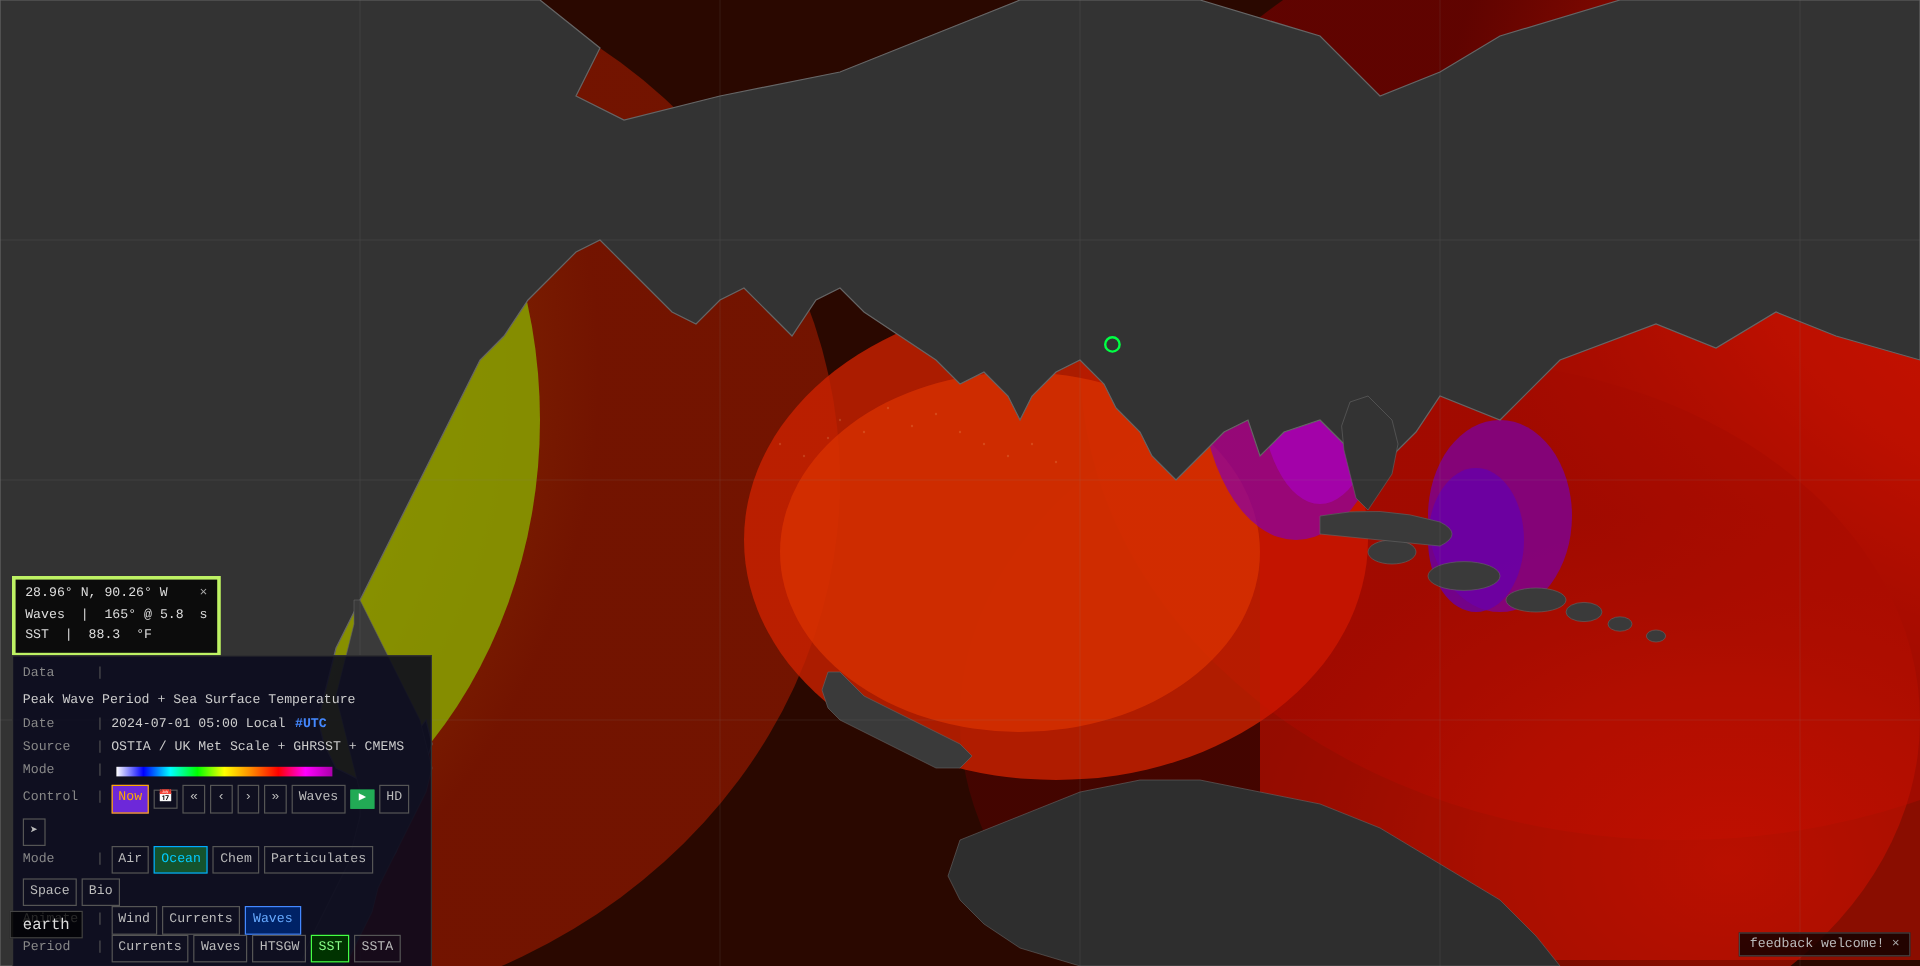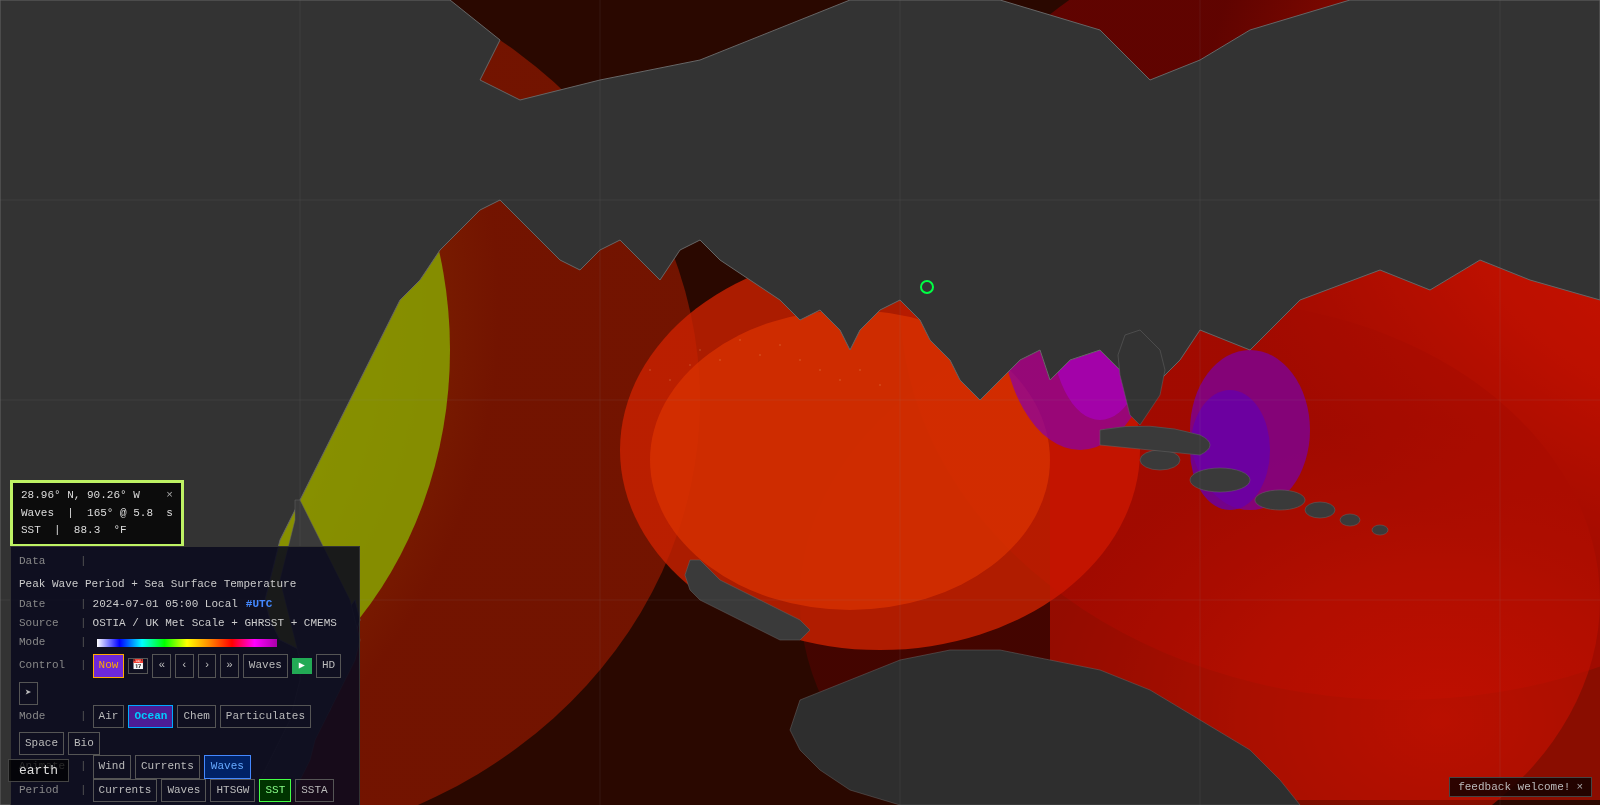--- a/index.html
+++ b/index.html
@@ -97,24 +97,23 @@
       background: transparent;
       font-size: 11px;
       font-family: 'Courier New', monospace;
     }
     .btn.active-orange {
       background: #6d28d9;
       color: #ffaa00;
       border-color: #ffaa00;
     }
     .btn.active-cyan {
-      background: #4c1d95;
+      background: #14532d;
       color: #00ccff;
       border-color: #00aaff;
-      font-weight: bold;
     }
     .btn.active-blue {
       background: #002266;
       color: #66aaff;
       border-color: #4488ff;
     }
     .btn.active-green {
       background: #003300;
       color: #88ff88;
       border-color: #44ff44;

